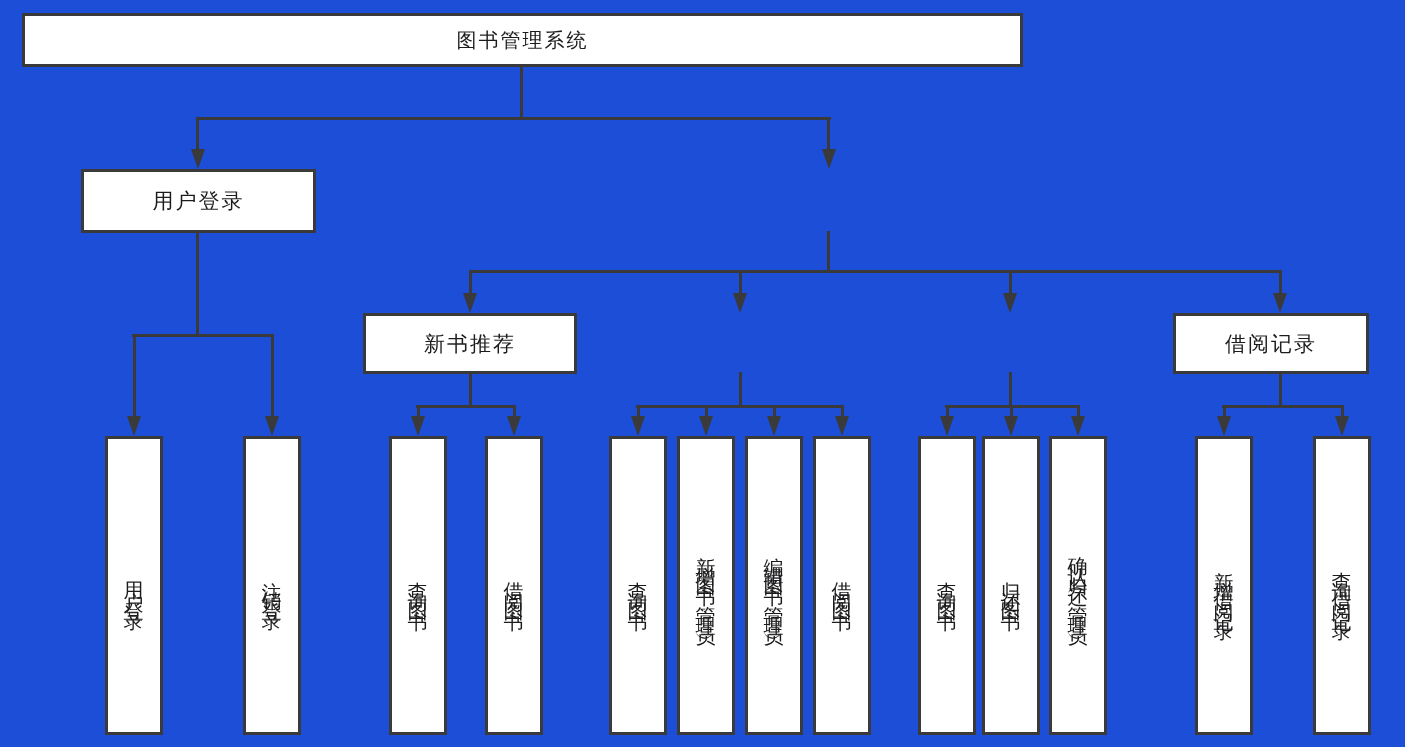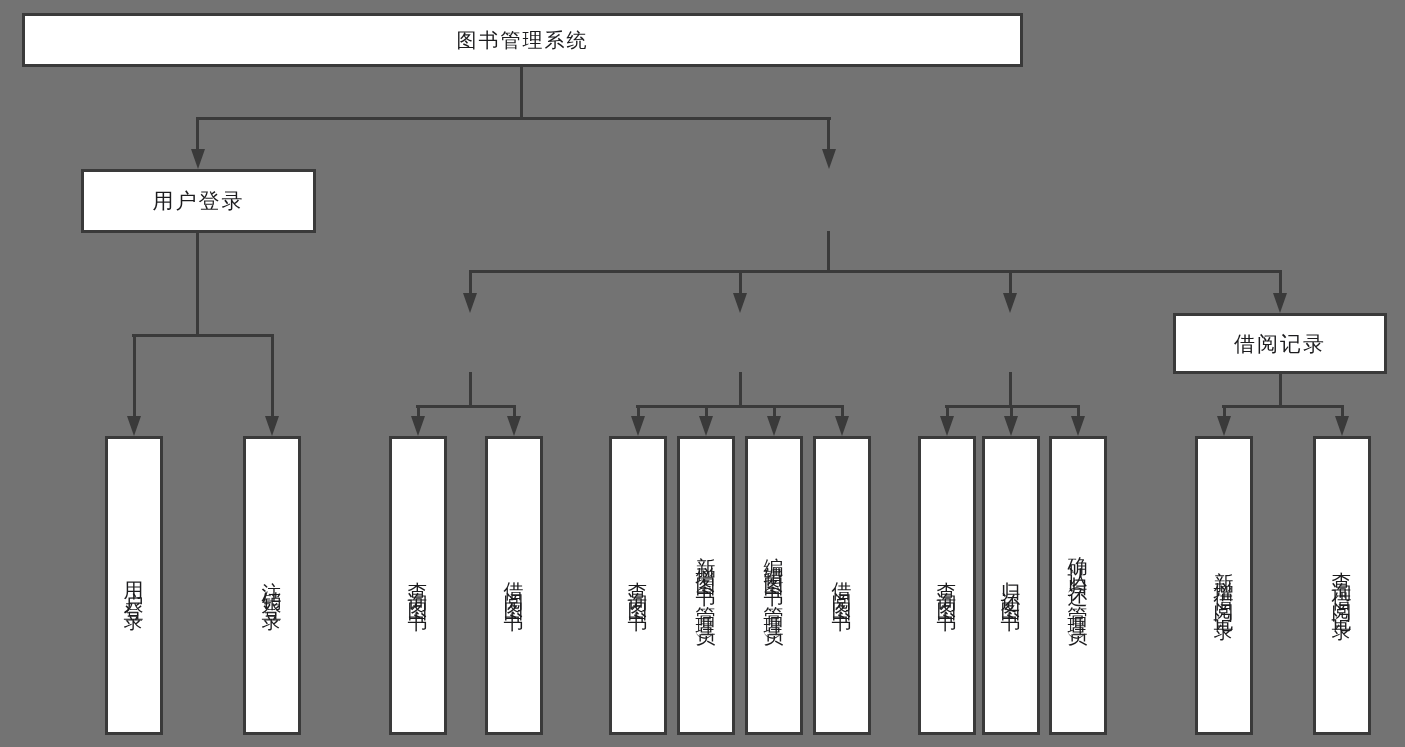--- a/index.html
+++ b/index.html
@@ -1,17 +1,17 @@
 <!DOCTYPE html>
 <html><head>
 <meta charset="utf-8">
 <style>
   html,body{margin:0;padding:0;background:#fff;}
   #stage{
-    position:relative;width:1405px;height:747px;background:#737373;overflow:hidden;
+    position:relative;width:1405px;height:747px;background:#1d4ed8;overflow:hidden;
     font-family:"Liberation Sans","DejaVu Sans",sans-serif;color:#1c1c1e;
   }
   .box{
     position:absolute;box-sizing:border-box;border:3px solid #3a3a3a;background:#fff;
     display:flex;align-items:center;justify-content:center;
   }
   .hnode{font-size:21px;letter-spacing:2px;white-space:nowrap;}
   .root-label{font-size:20px;letter-spacing:2px;}
   .leaf span{
     writing-mode:vertical-rl;text-orientation:mixed;
@@ -63,21 +63,24 @@
   <div class="hl" style="left:469px;top:270px;width:813px;"></div>
   <div class="vl" style="left:469px;top:270px;height:26px;"></div>
   <div class="arrow" style="left:463px;top:293px;"></div>
   <div class="vl" style="left:739px;top:270px;height:26px;"></div>
   <div class="arrow" style="left:733px;top:293px;"></div>
   <div class="vl" style="left:1009px;top:270px;height:26px;"></div>
   <div class="arrow" style="left:1003px;top:293px;"></div>
   <div class="vl" style="left:1279px;top:270px;height:26px;"></div>
   <div class="arrow" style="left:1273px;top:293px;"></div>
 
-  <div class="box" style="left:1173px;top:313px;width:214px;height:61px;">
+  <div class="box" style="left:363px;top:313px;width:214px;height:61px;">
+    <span class="hnode">新书推荐</span>
+  </div>
+  <div class="box" style="left:1173px;top:313px;width:196px;height:61px;">
     <span class="hnode">借阅记录</span>
   </div>
 
   <div class="vl" style="left:469px;top:372px;height:35px;"></div>
   <div class="hl" style="left:416px;top:405px;width:100px;"></div>
   <div class="vl" style="left:417px;top:405px;height:14px;"></div>
   <div class="arrow" style="left:411px;top:416px;"></div>
   <div class="vl" style="left:513px;top:405px;height:14px;"></div>
   <div class="arrow" style="left:507px;top:416px;"></div>
 

